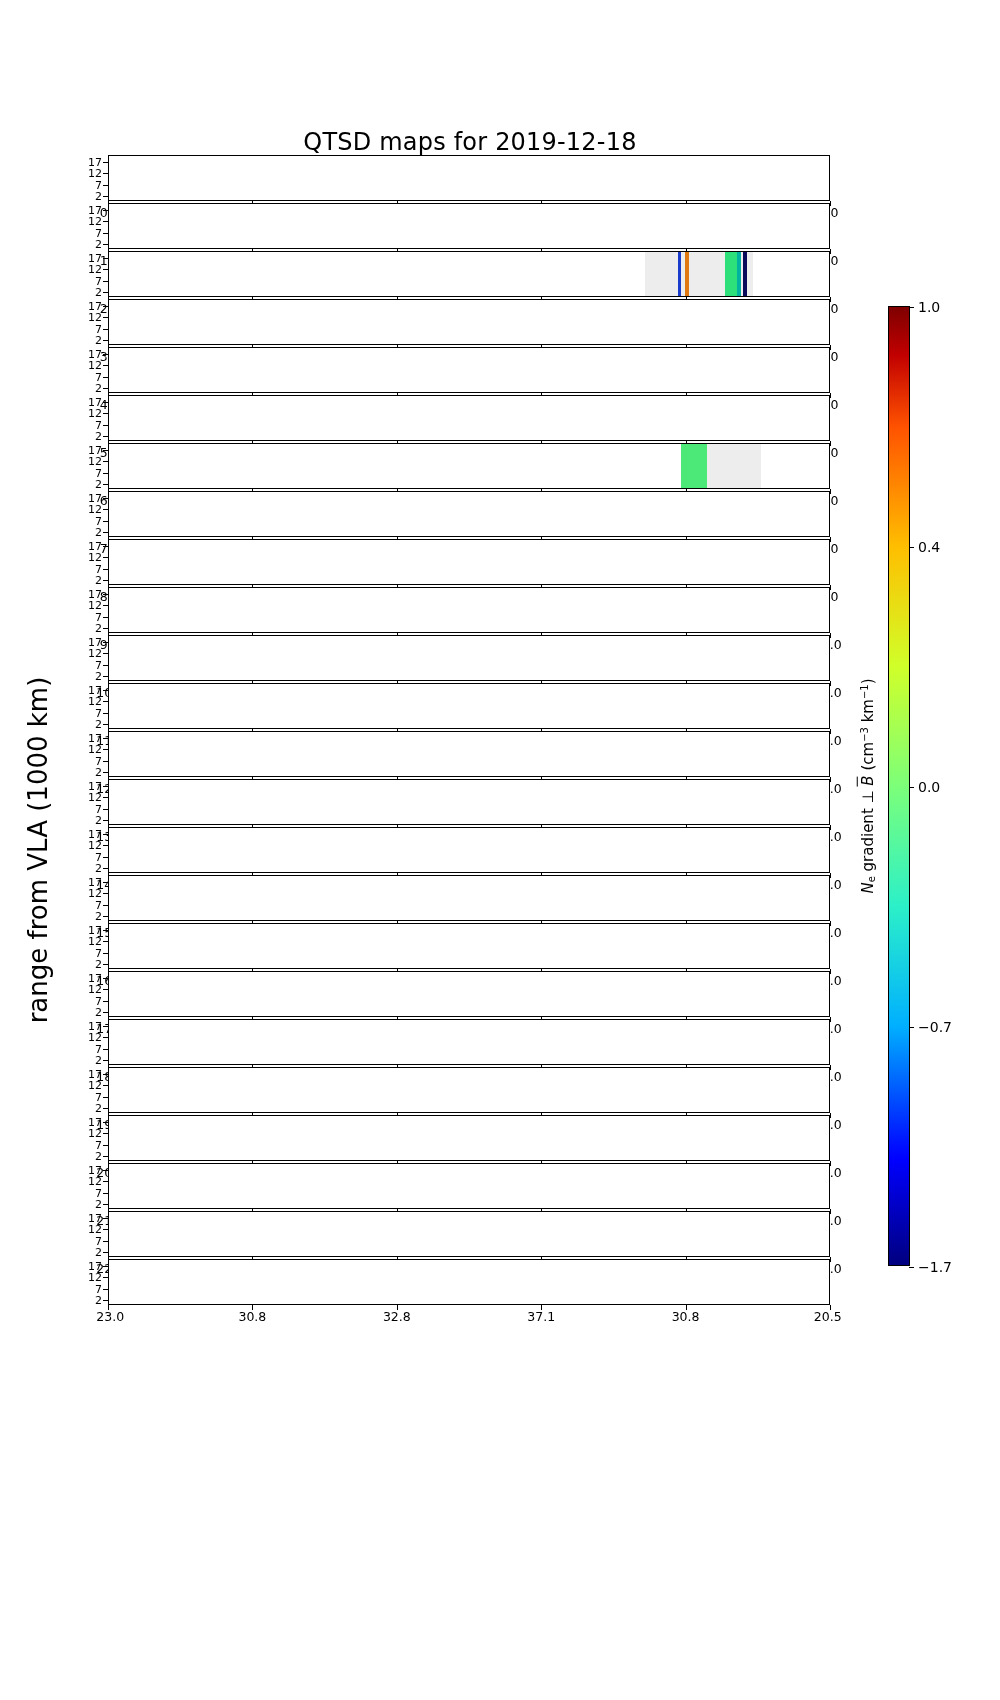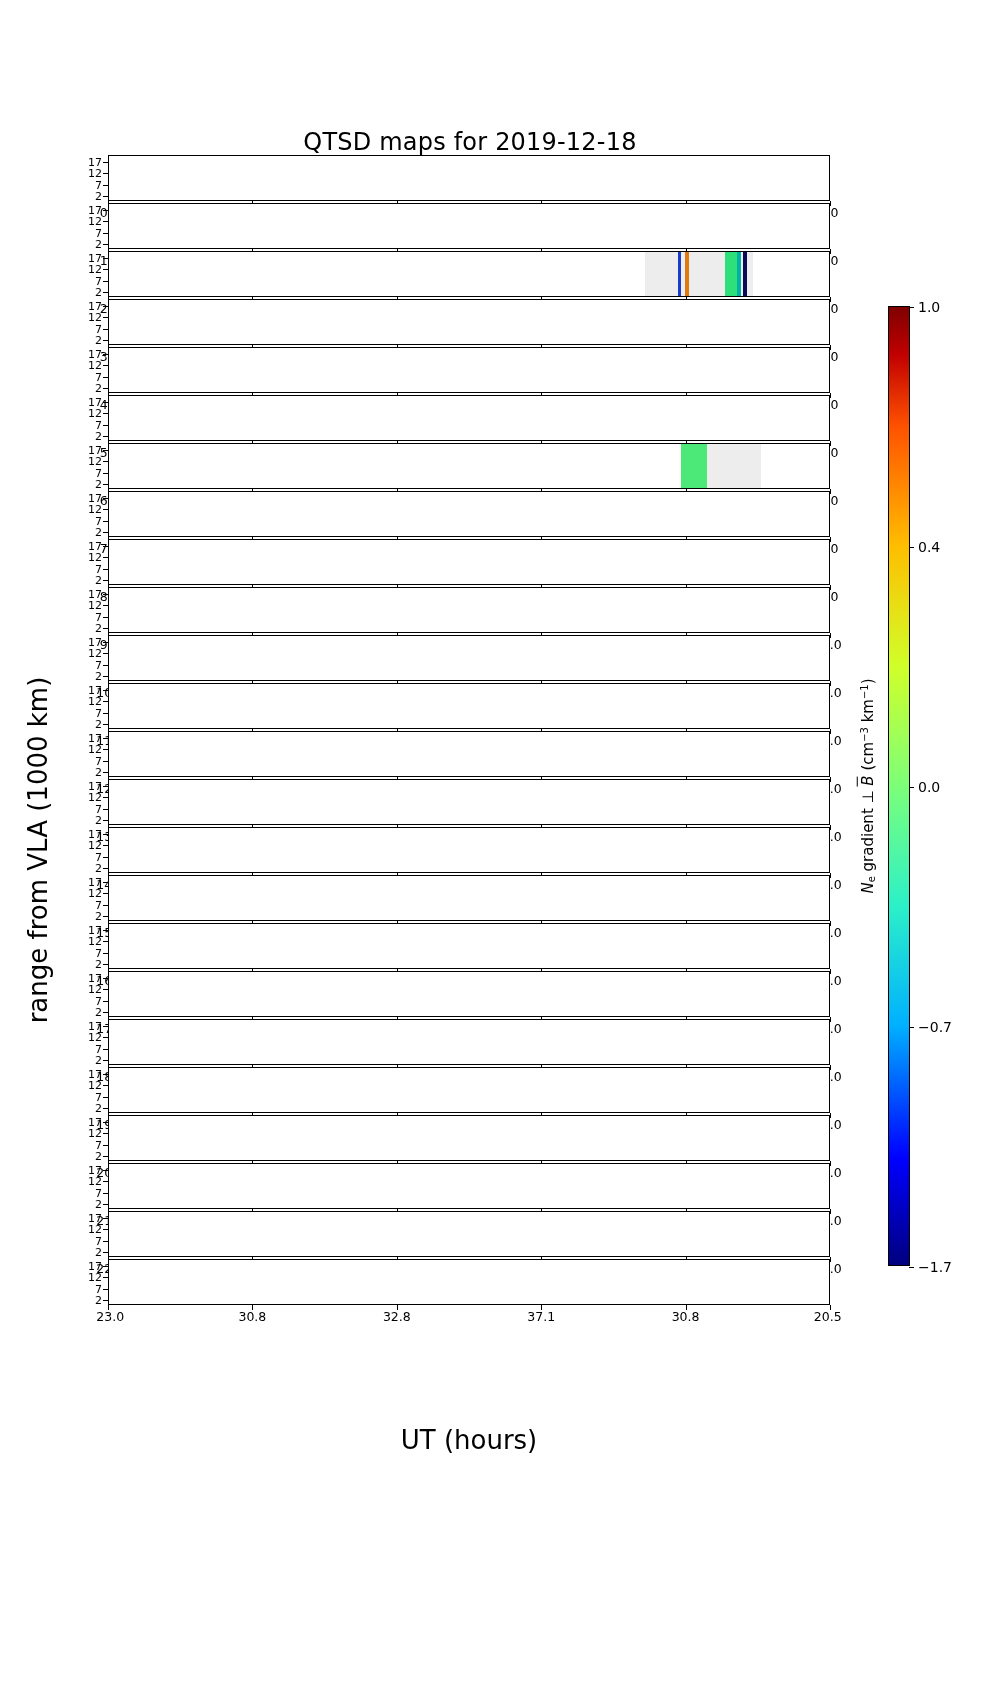--- a/index.html
+++ b/index.html
@@ -691,21 +691,20 @@
           <div class="xlab" style="left: 60%;">37.1</div>
           <div class="xtick" style="left: 80%;"></div>
           <div class="xlab" style="left: 80%;">30.8</div>
           <div class="xtick" style="left: 100%;"></div>
           <div class="xlab" style="left: 100%; transform: translateX(-58%);">20.5</div>
         </div>
       </div>
     </div>
 
   <div id="ylabel">range from VLA (1000 km)</div>
-  <div id="xlabel">UT (hours)</div>
 
   <div id="cbar">
     <div id="cbargrad" style="background: linear-gradient(to top, rgb(0, 0, 127) 0%, rgb(0, 0, 255) 11%, rgb(0, 16, 255) 12.5%, rgb(0, 176, 255) 25%, rgb(44, 240, 200) 37.5%, rgb(124, 255, 121) 50%, rgb(208, 255, 41) 62.5%, rgb(255, 190, 0) 75%, rgb(255, 82, 0) 87.5%, rgb(193, 0, 0) 95%, rgb(127, 0, 0) 100%);"></div>
   <div class="cbtick" style="top: 0px;"></div>
       <div class="cblab" style="top: 0px;">1.0</div>
       <div class="cbtick" style="top: 240px;"></div>
       <div class="cblab" style="top: 240px;">0.4</div>
       <div class="cbtick" style="top: 480px;"></div>
       <div class="cblab" style="top: 480px;">0.0</div>
       <div class="cbtick" style="top: 720px;"></div>

